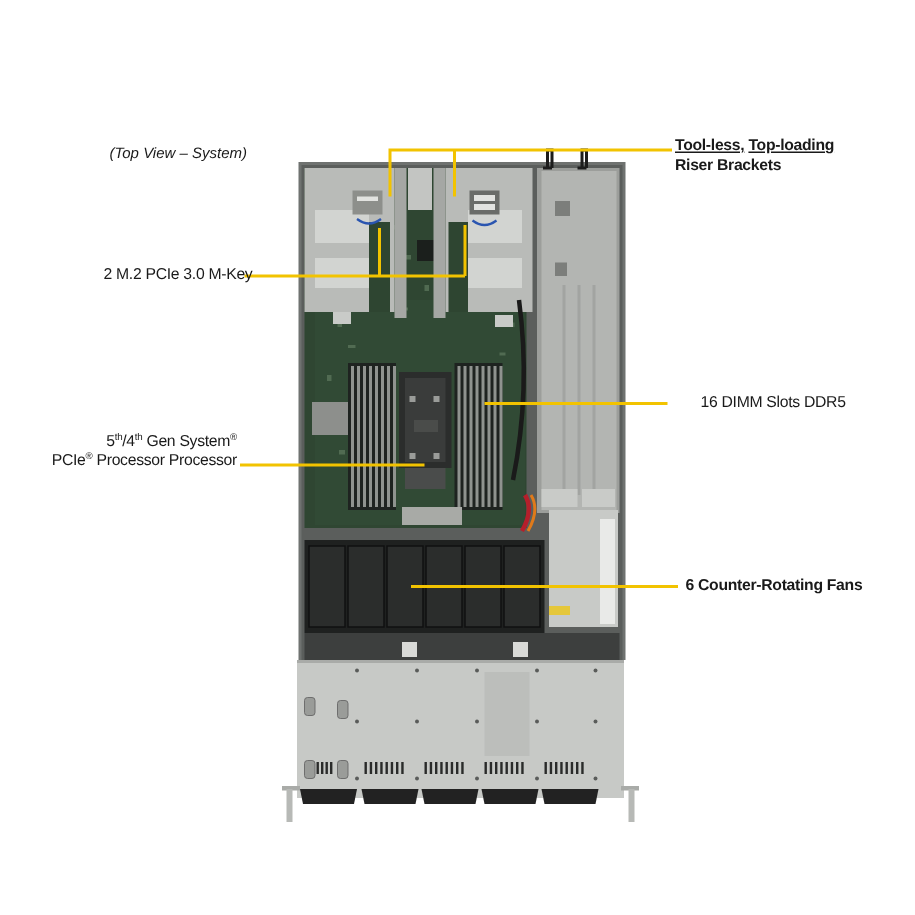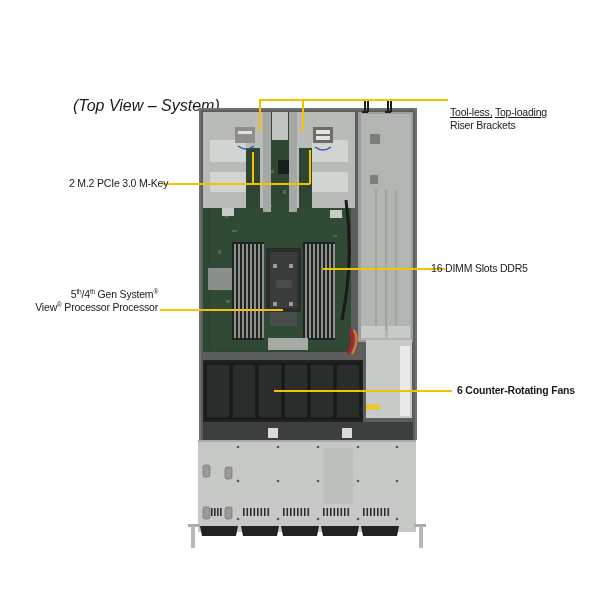--- a/index.html
+++ b/index.html
@@ -1,21 +1,21 @@
 <!DOCTYPE html>
 <html><head>
 <meta charset="utf-8">
 <style>
   html, body { margin: 0; padding: 0; background: #ffffff; }
   body { width: 610px; height: 610px; position: relative; overflow: hidden;
          font-family: "Liberation Sans", sans-serif; color: #1a1a1a; }
   .label { position: absolute; font-size: 10.5px; line-height: 13px; letter-spacing: -0.2px; white-space: nowrap; }
   .label.right { text-align: right; }
   .u { text-decoration: underline; }
-  .caption { position: absolute; left: 73px; top: 97px; font-size: 16px; font-style: italic; }
+  .caption { position: absolute; left: 73px; top: 97px; font-size: 10px; font-style: italic; }
   sup { font-size: 6.5px; vertical-align: 4px; line-height: 0; }
   .server { position: absolute; left: 0; top: 0; width: 610px; height: 610px; }
   .callouts { position: absolute; left: 0; top: 0; width: 610px; height: 610px; pointer-events: none; }
 </style>
 </head>
 <body>
 
 <div class="caption">(Top View – System)</div>
 
 <svg class="server" viewBox="0 0 610 610" xmlns="http://www.w3.org/2000/svg">
@@ -246,34 +246,34 @@
     <path d="M310 184 V150"></path>
 
     <path d="M160 310 H283"></path>
 
     <path d="M323 269 H445"></path>
 
     <path d="M274 391 H452"></path>
   </g>
 </svg>
 
-<div class="label" style="left:450px; top:106px;">
+<div class="label" style="left:450px; top:91px;font-weight:bold;">
   <span class="u">Tool-less,</span>
   <span class="u">Top-loading</span><br>
   <span>Riser Brackets</span>
 </div>
 
 <div class="label" style="left:69px; top:177px;">
   <span>2 M.2 PCIe 3.0 M-Key</span>
 </div>
 
 <div class="label right" style="right:452px; top:288px;">
   <span>5</span><sup>th</sup><span>/4</span><sup>th</sup><span> Gen System</span><sup>®</sup><br>
-  <span>View</span><sup>®</sup><span> Processor Processor</span>
-</div>
-
-<div class="label" style="left:431px; top:262px;">
+  <span>PCIe</span><sup>®</sup><span> Processor Processor</span>
+</div>
+
+<div class="label" style="left:467px; top:262px;">
   <span>16 DIMM Slots DDR5</span>
 </div>
 
 <div class="label" style="left:457px; top:384px;font-weight:bold;">
   <span>6 Counter-Rotating  Fans</span>
 </div>
 
 </body></html>

